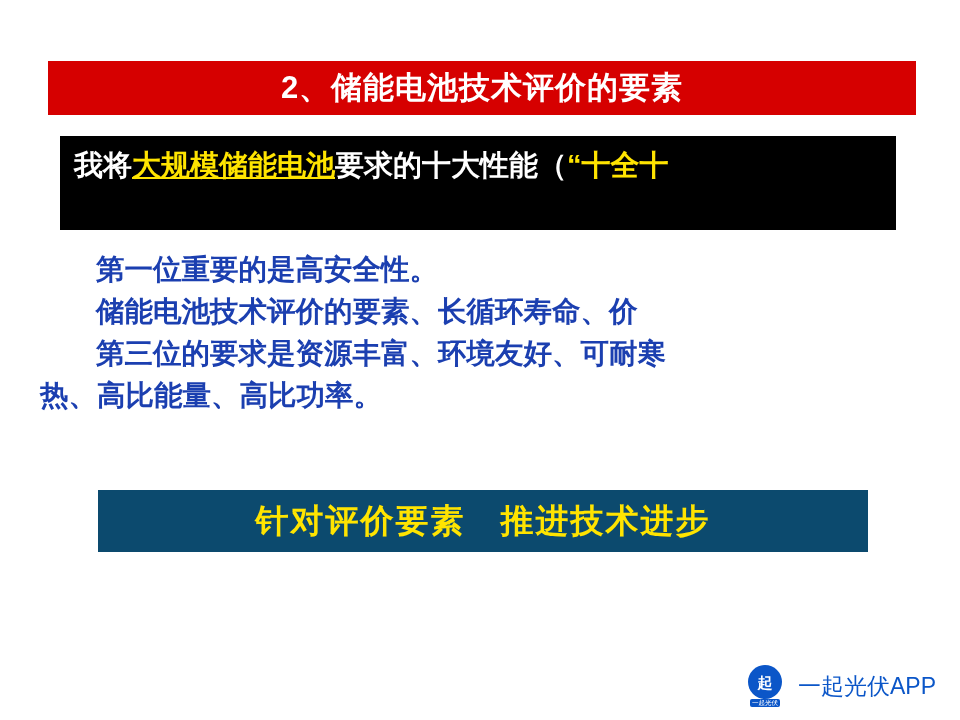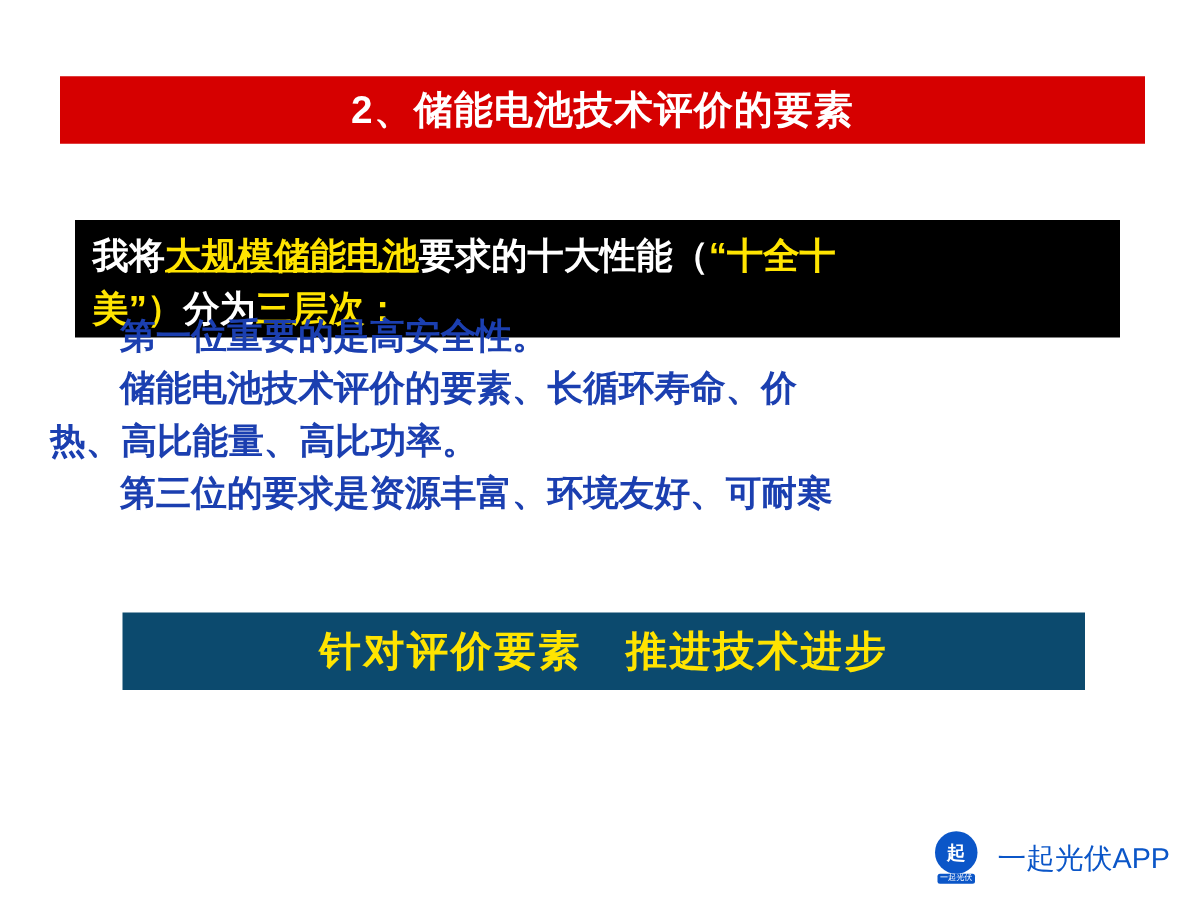--- a/index.html
+++ b/index.html
@@ -43,21 +43,20 @@
   
   .lead-block {
     position: absolute;
     left: 60px;
     top: 136px;
     width: 836px;
     height: 94px;
     background: #000000;
     box-sizing: border-box;
     padding: 8px 14px 0 14px;
-    margin-top: 40px;
   }
   .lead-line {
     font-size: 29px;
     font-weight: bold;
     line-height: 43px;
     color: #ffffff;
     white-space: nowrap;
   }
   .hl-yellow {
     color: #ffe400;
@@ -167,30 +166,27 @@
 <div class="slide">
 
   <div class="title-bar">
     <div class="title-text">2、储能电池技术评价的要素</div>
   </div>
 
   <div class="lead-block">
     <div class="lead-line">
       <span class="hl-white">我将</span><span class="hl-yellow strike">大规模储能电池</span><span class="hl-white">要求的十大性能（</span><span class="hl-yellow">“十全十</span>
     </div>
-    <div class="lead-line">
-      <span class="hl-yellow">美”）</span><span class="hl-white">分为</span><span class="hl-yellow">三层次：</span>
-    </div>
   </div>
 
   <div class="body-block">
     <p class="body-p">第一位重要的是高安全性。</p>
     <p class="body-p">储能电池技术评价的要素、长循环寿命、价</p>
+    <p class="body-p">第三位的要求是资源丰富、环境友好、可耐寒</p>
     <p class="body-p cont">热、高比能量、高比功率。</p>
-    <p class="body-p">第三位的要求是资源丰富、环境友好、可耐寒</p>
   </div>
 
   <div class="blue-banner">
     <div class="blue-banner-text">针对评价要素　推进技术进步</div>
   </div>
 
   <div class="logo">
     <div class="logo-mark">
       <div class="disc">
         <span>起</span>

